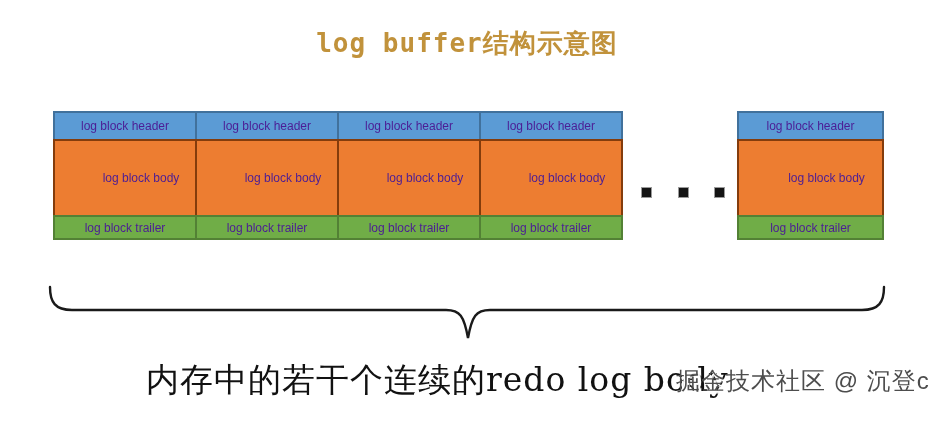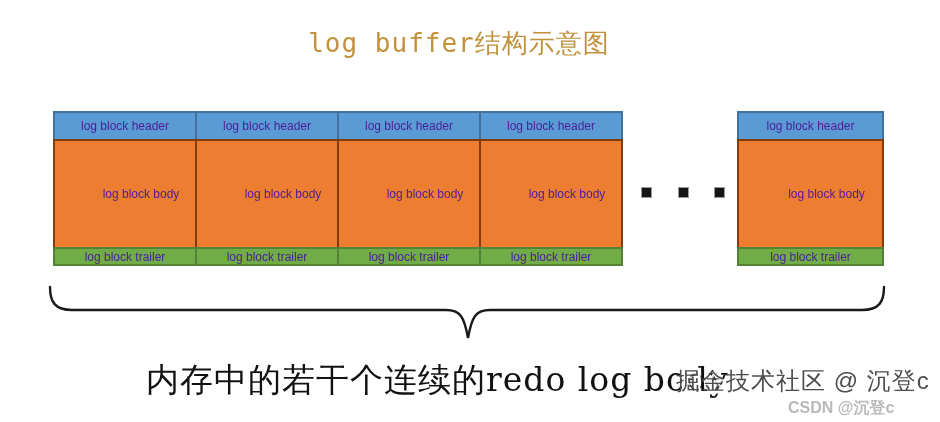--- a/index.html
+++ b/index.html
@@ -1,38 +1,38 @@
 <!DOCTYPE html>
 <html><head>
 <meta charset="utf-8">
 <style>
   html,body{margin:0;padding:0;background:#fff;}
   .canvas{
     position:relative;width:940px;height:422px;background:#ffffff;overflow:hidden;
     font-family:"Liberation Sans","DejaVu Sans",sans-serif;
   }
   .title{
-    position:absolute;top:26px;left:0;width:918px;text-align:center;
+    position:absolute;top:26px;left:8px;width:918px;text-align:center;
     font-family:"DejaVu Sans Mono","Liberation Mono",monospace;
-    font-size:26px;font-weight:normal;letter-spacing:1px;color:#C1923B;
+    font-size:26px;font-weight:bold;letter-spacing:1px;color:#C1923B;
   }
   .block-row{position:absolute;top:111px;display:flex;}
   .block-row.group{left:53px;}
   .block-row.last{left:737px;}
   .log-block{width:144px;display:flex;flex-direction:column;}
   .block-row.last .log-block{width:147px;}
   .log-block + .log-block{margin-left:-2px;}
   .cell{
     box-sizing:border-box;border:2px solid transparent;
     display:flex;align-items:center;justify-content:center;
     color:#4c1d95;font-size:12px;line-height:1;
   }
   .seg-header{height:30px;}
-  .seg-body{height:110px;margin-top:-2px;padding-left:32px;}
-  .seg-trailer{height:19px;margin-top:-2px;text-align:right;}
+  .seg-body{height:78px;margin-top:-2px;padding-left:32px;}
+  .seg-trailer{height:25px;margin-top:-2px;text-align:right;}
   .ellipsis{
     position:absolute;left:641px;top:186px;width:84px;height:12px;
     display:flex;justify-content:space-between;align-items:center;
   }
   .dot{width:9px;height:9px;background:#141414;border:1px solid #9a9a9a;}
   .brace{position:absolute;left:40px;top:283px;}
   .caption{
     position:absolute;left:146px;top:358px;width:700px;
     font-family:"DejaVu Serif","Liberation Serif",serif;
     font-size:33px;letter-spacing:1px;color:#111111;white-space:nowrap;
@@ -93,15 +93,14 @@
     </div>
   </div>
 
   <svg class="brace" width="860" height="62" viewBox="0 0 860 62">
     <path d="M10,4 C10,19 15,27 32,27 L406,27 C420,27 424,33 428,55 C432,33 436,27 450,27 L822,27 C839,27 844,19 844,4" fill="none" stroke="#1a1a1a" stroke-width="2.4" stroke-linecap="round"></path>
   </svg>
 
   <div class="caption" style="color: rgb(17, 17, 17);">内存中的若干个连续的redo log body</div>
 
   <div class="wm-primary">掘金技术社区 @ 沉登c</div>
-  <div class="wm-secondary">CSDN @沉登c</div>
 
 </div>
 
 </body></html>

